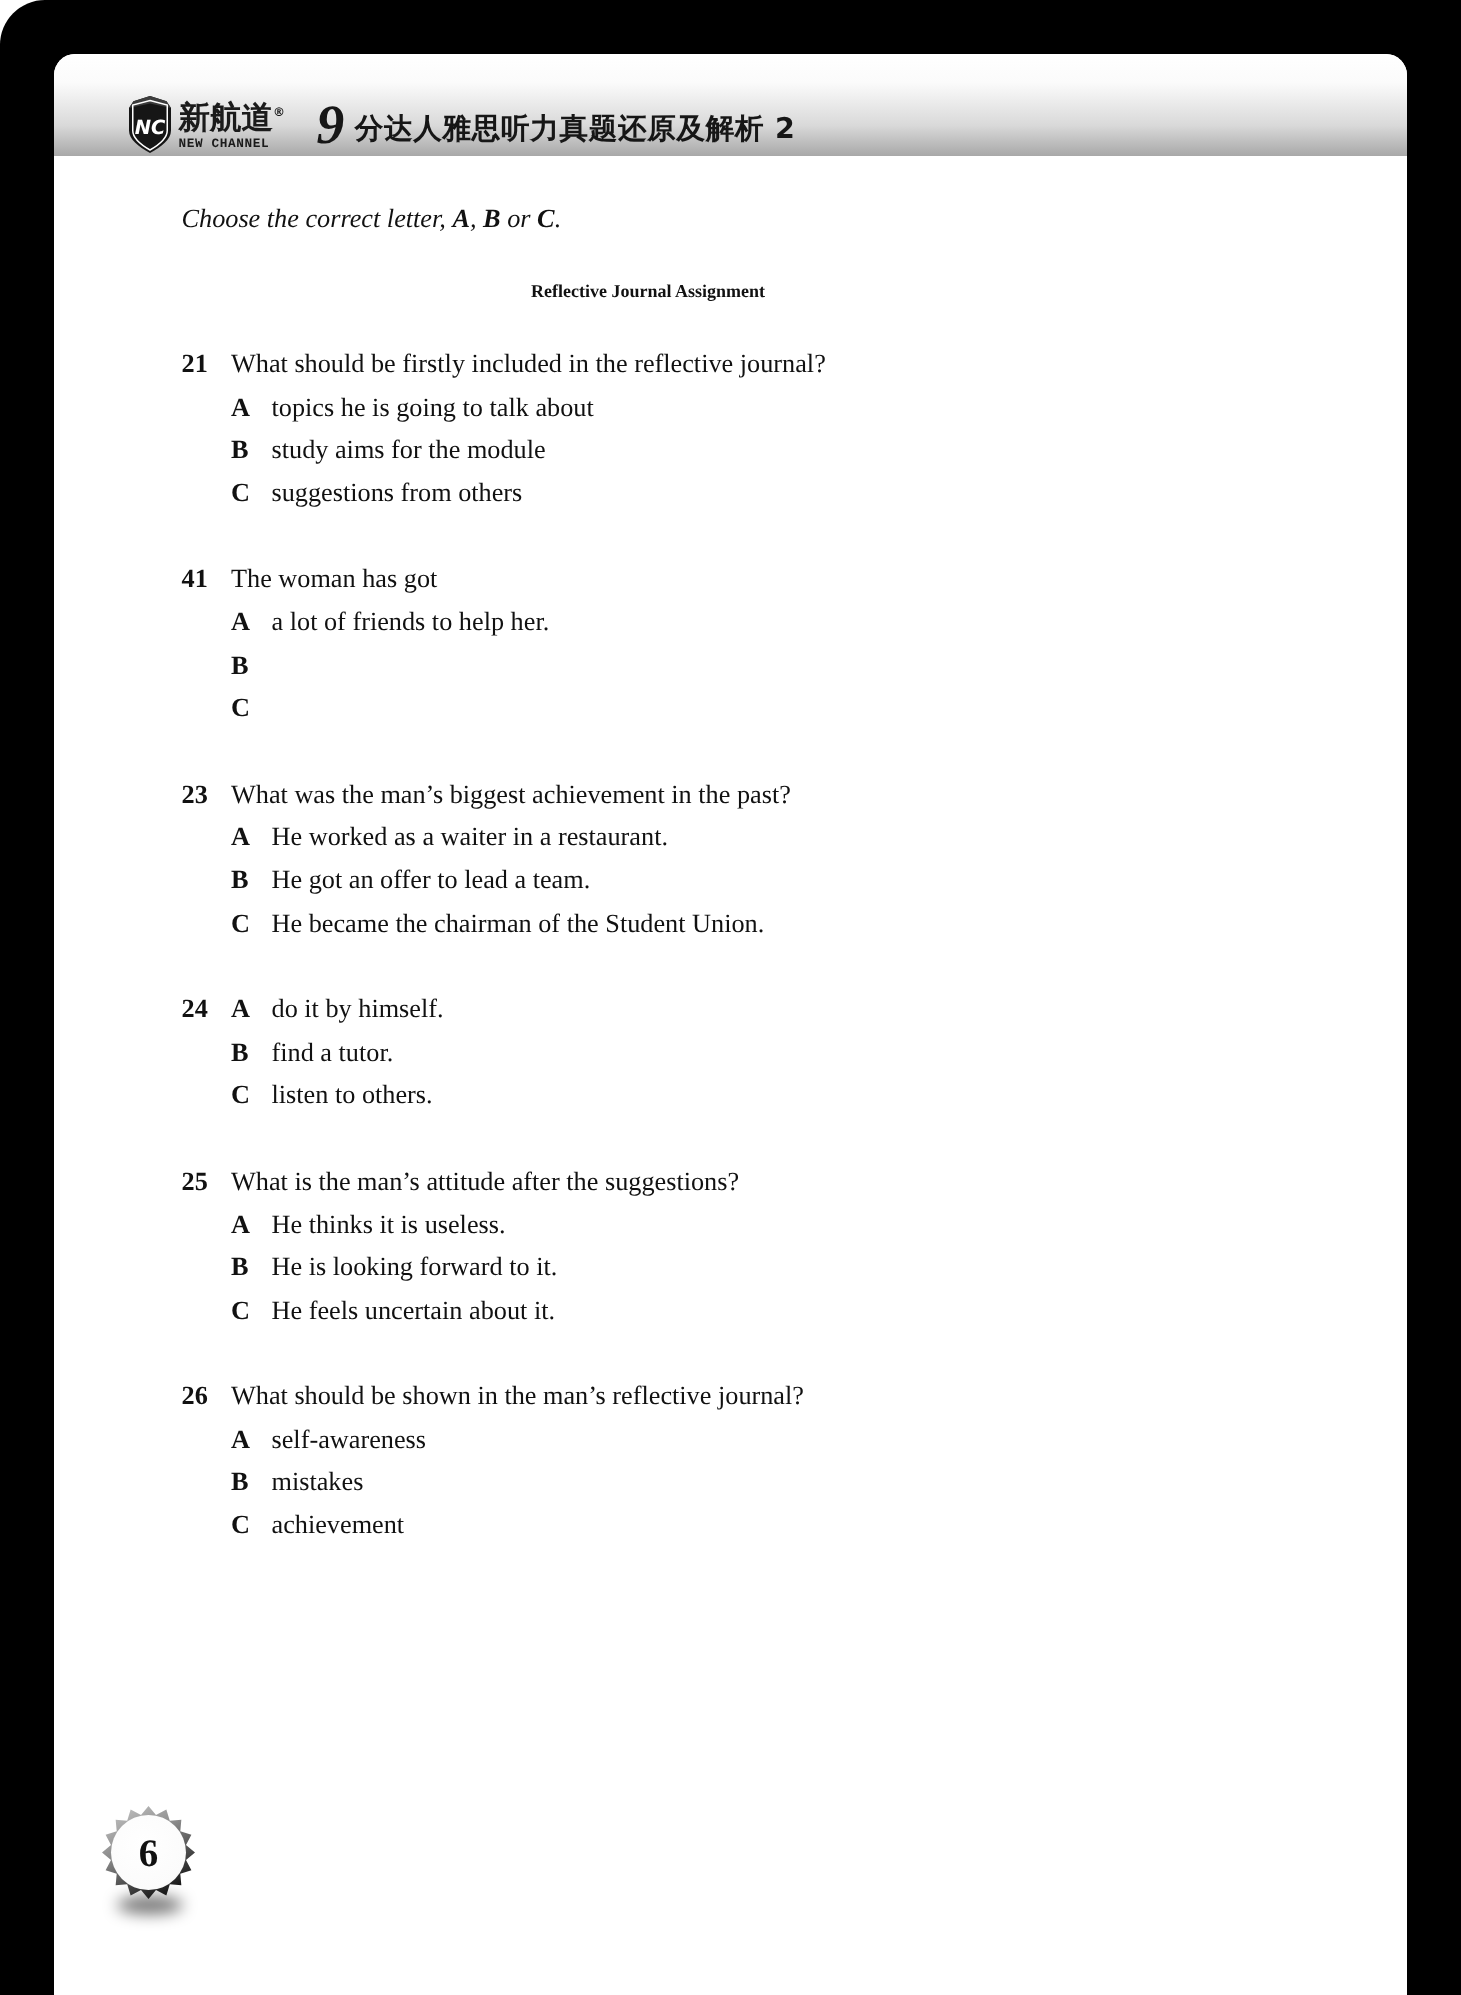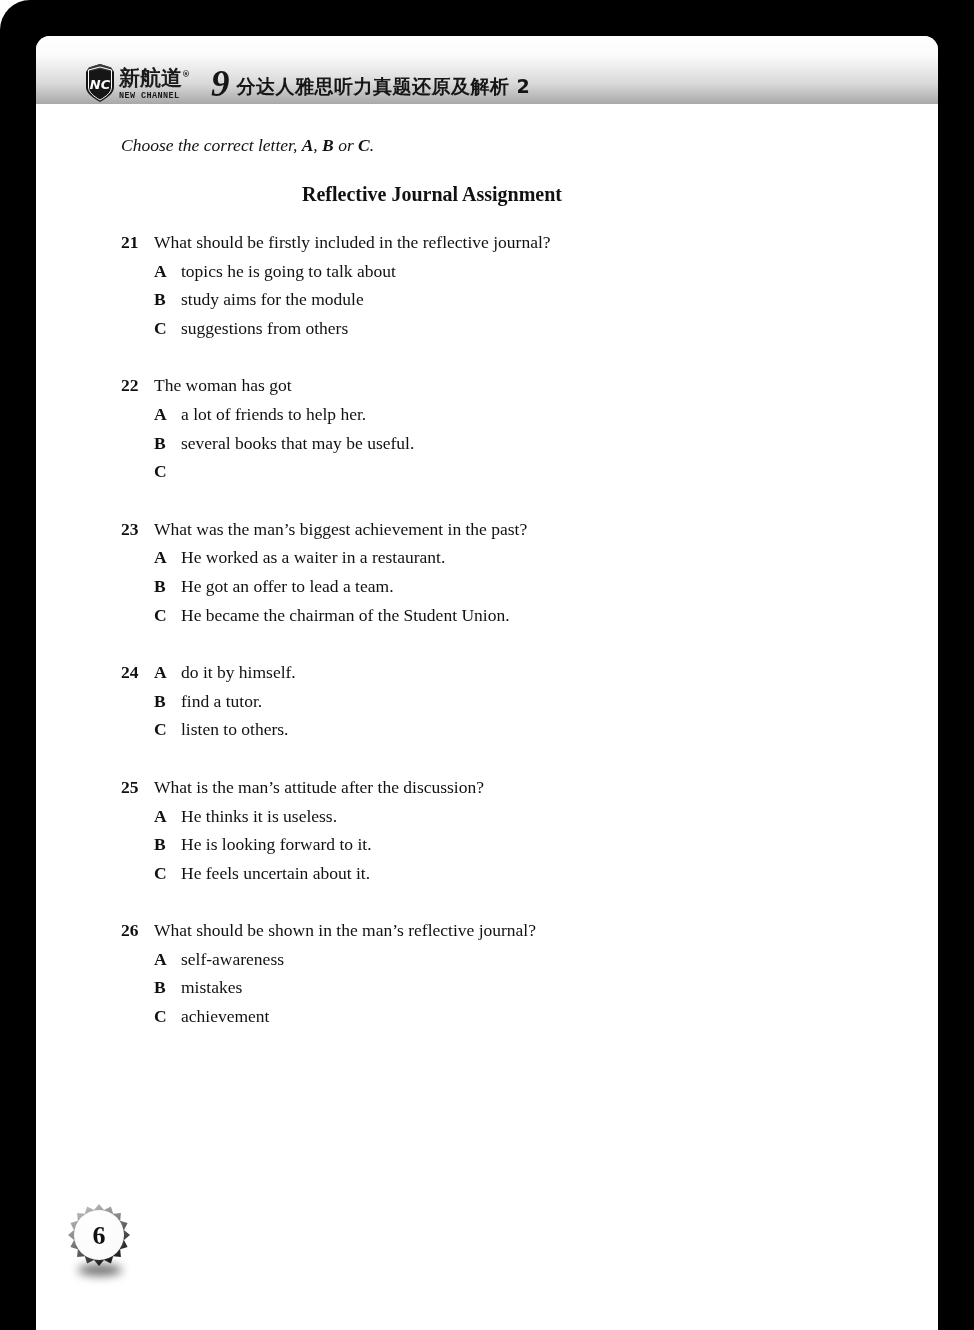--- a/index.html
+++ b/index.html
@@ -69,21 +69,21 @@
     font-size: 21px; line-height: 26px;
     font-weight: 700; font-style: italic;
   }
   .instruction {
     margin: 30px 0 0 0;
     font-size: 17.5px; line-height: 24px; font-style: italic;
   }
   .instruction b { font-weight: 700; }
   .passage-title {
     margin: 25px 0 0 0;
-    font-size: 20px; line-height: 25px; font-weight: 700;
+    font-size: 12px; line-height: 25px; font-weight: 700;
     text-align: center; padding-right: 110px;
   }
   .question { display: flex; font-size: 17.5px; line-height: 28.6px; }
   .q-first { margin-top: 21px; }
   .question + .question { margin-top: 29px; }
   .qnum { flex: 0 0 33px; font-weight: 700; }
   .qbody { flex: 1; }
   .qtext {}
   .opt { display: flex; }
   .qletter { flex: 0 0 27px; font-weight: 700; }
@@ -148,30 +148,29 @@
             <span class="opttext">study aims for the module</span>
           </div>
         <div class="opt">
             <span class="qletter">C</span>
             <span class="opttext">suggestions from others</span>
           </div>
       </div>
     </div>
 
     <div class="question">
-      <span class="qnum">22</span>
+      <span class="qnum">41</span>
       <div class="qbody">
         <div class="qtext">The woman has got</div>
         <div class="opt">
             <span class="qletter">A</span>
             <span class="opttext">a lot of friends to help her.</span>
           </div>
         <div class="opt">
             <span class="qletter">B</span>
-            <span class="opttext">several books that may be useful.</span>
           </div>
         <div class="opt">
             <span class="qletter">C</span>
           </div>
       </div>
     </div>
 
     <div class="question">
       <span class="qnum">23</span>
       <div class="qbody">
@@ -205,21 +204,21 @@
         <div class="opt">
             <span class="qletter">C</span>
             <span class="opttext">listen to others.</span>
           </div>
       </div>
     </div>
 
     <div class="question">
       <span class="qnum">25</span>
       <div class="qbody">
-        <div class="qtext">What is the man’s attitude after the discussion?</div>
+        <div class="qtext">What is the man’s attitude after the suggestions?</div>
         <div class="opt">
             <span class="qletter">A</span>
             <span class="opttext">He thinks it is useless.</span>
           </div>
         <div class="opt">
             <span class="qletter">B</span>
             <span class="opttext">He is looking forward to it.</span>
           </div>
         <div class="opt">
             <span class="qletter">C</span>

